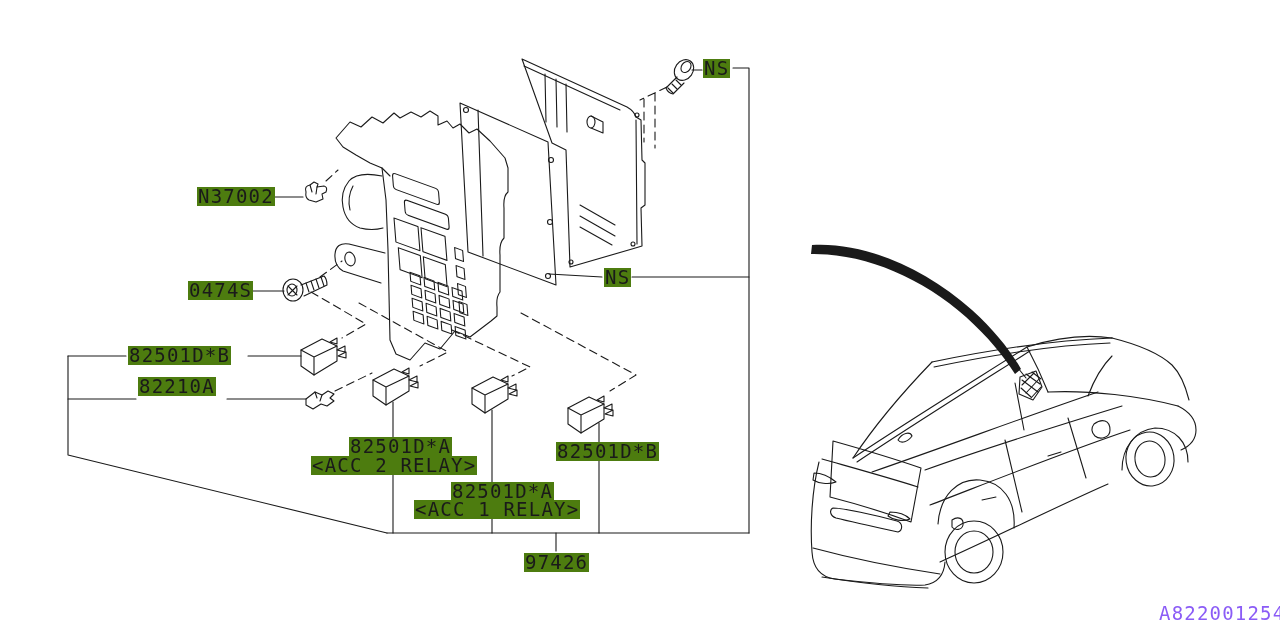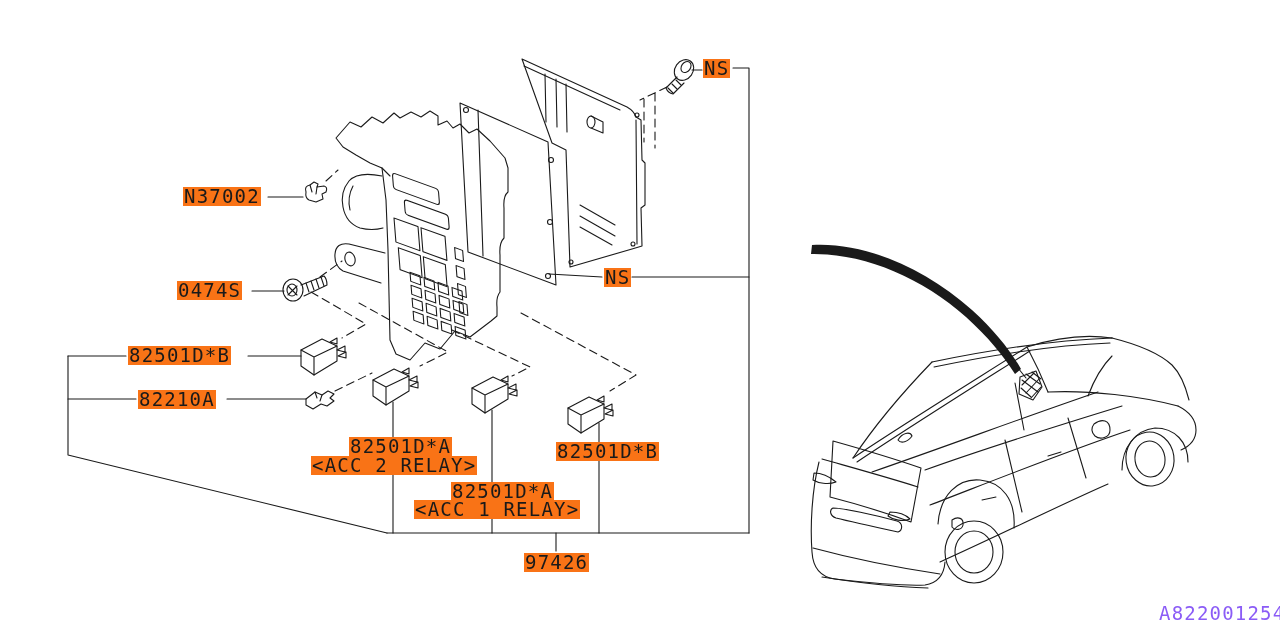--- a/index.html
+++ b/index.html
@@ -3,21 +3,21 @@
 <meta charset="utf-8">
 <style>
   html,body{margin:0;padding:0;background:#fff;}
   #stage{
     position:relative;width:1280px;height:640px;background:#ffffff;
     overflow:hidden;font-family:"DejaVu Sans Mono",monospace;color:#1a1a1a;
   }
   #art{position:absolute;left:0;top:0;}
   .lbl{
     position:absolute;font-size:19px;line-height:19px;letter-spacing:1.2px;
-    white-space:nowrap;background:#f97316;padding:0 1px;color:#1a1a1a;z-index:5;
+    white-space:nowrap;background:#4d7c0f;padding:0 1px;color:#1a1a1a;z-index:5;
   }
   .code{
     position:absolute;font-size:19px;line-height:19px;letter-spacing:1.2px;
     white-space:nowrap;color:#8b5cf6;z-index:5;margin-left:20px;
   }
 </style>
 </head>
 <body>
 
 <div id="stage">
@@ -205,24 +205,24 @@
     <path d="M812,245 C865,242 925,268 972,310 C995,331 1010,350 1021,369 L1015,374 C1003,355 988,337 966,317 C921,277 863,253 811,254 Z" fill="#1a1a1a" stroke="none"></path>
     <path d="M1018,368 L1026,378"></path>
   </g>
   <g>
     <path d="M1020,377 L1036,371 L1042,387 L1033,400 L1019,394 Z"></path>
     <path d="M1022,380 L1038,392 M1021,388 L1031,397 M1026,374 L1040,384 M1032,372 L1041,379"></path>
     <path d="M1034,373 L1022,385 M1039,379 L1026,393 M1041,387 L1031,398"></path>
   </g>
 </svg>
 
-  <div class="lbl" style="left:183px;top:187px">N37002</div>
-  <div class="lbl" style="left:177px;top:281px">0474S</div>
+  <div class="lbl" style="left:197px;top:187px">N37002</div>
+  <div class="lbl" style="left:188px;top:281px">0474S</div>
   <div class="lbl" style="left:128px;top:346px">82501D*B</div>
-  <div class="lbl" style="left:138px;top:390px">82210A</div>
+  <div class="lbl" style="left:138px;top:377px">82210A</div>
   <div class="lbl" style="left:349px;top:437px">82501D*A</div>
   <div class="lbl" style="left:311px;top:456px">&lt;ACC 2 RELAY&gt;</div>
   <div class="lbl" style="left:451px;top:482px">82501D*A</div>
   <div class="lbl" style="left:414px;top:500px">&lt;ACC 1 RELAY&gt;</div>
   <div class="lbl" style="left:556px;top:442px">82501D*B</div>
   <div class="lbl" style="left:524px;top:553px">97426</div>
   <div class="lbl" style="left:703px;top:59px">NS</div>
   <div class="lbl" style="left:604px;top:268px">NS</div>
   <div class="code" style="left:1139px;top:604px">A822001254</div>
 

